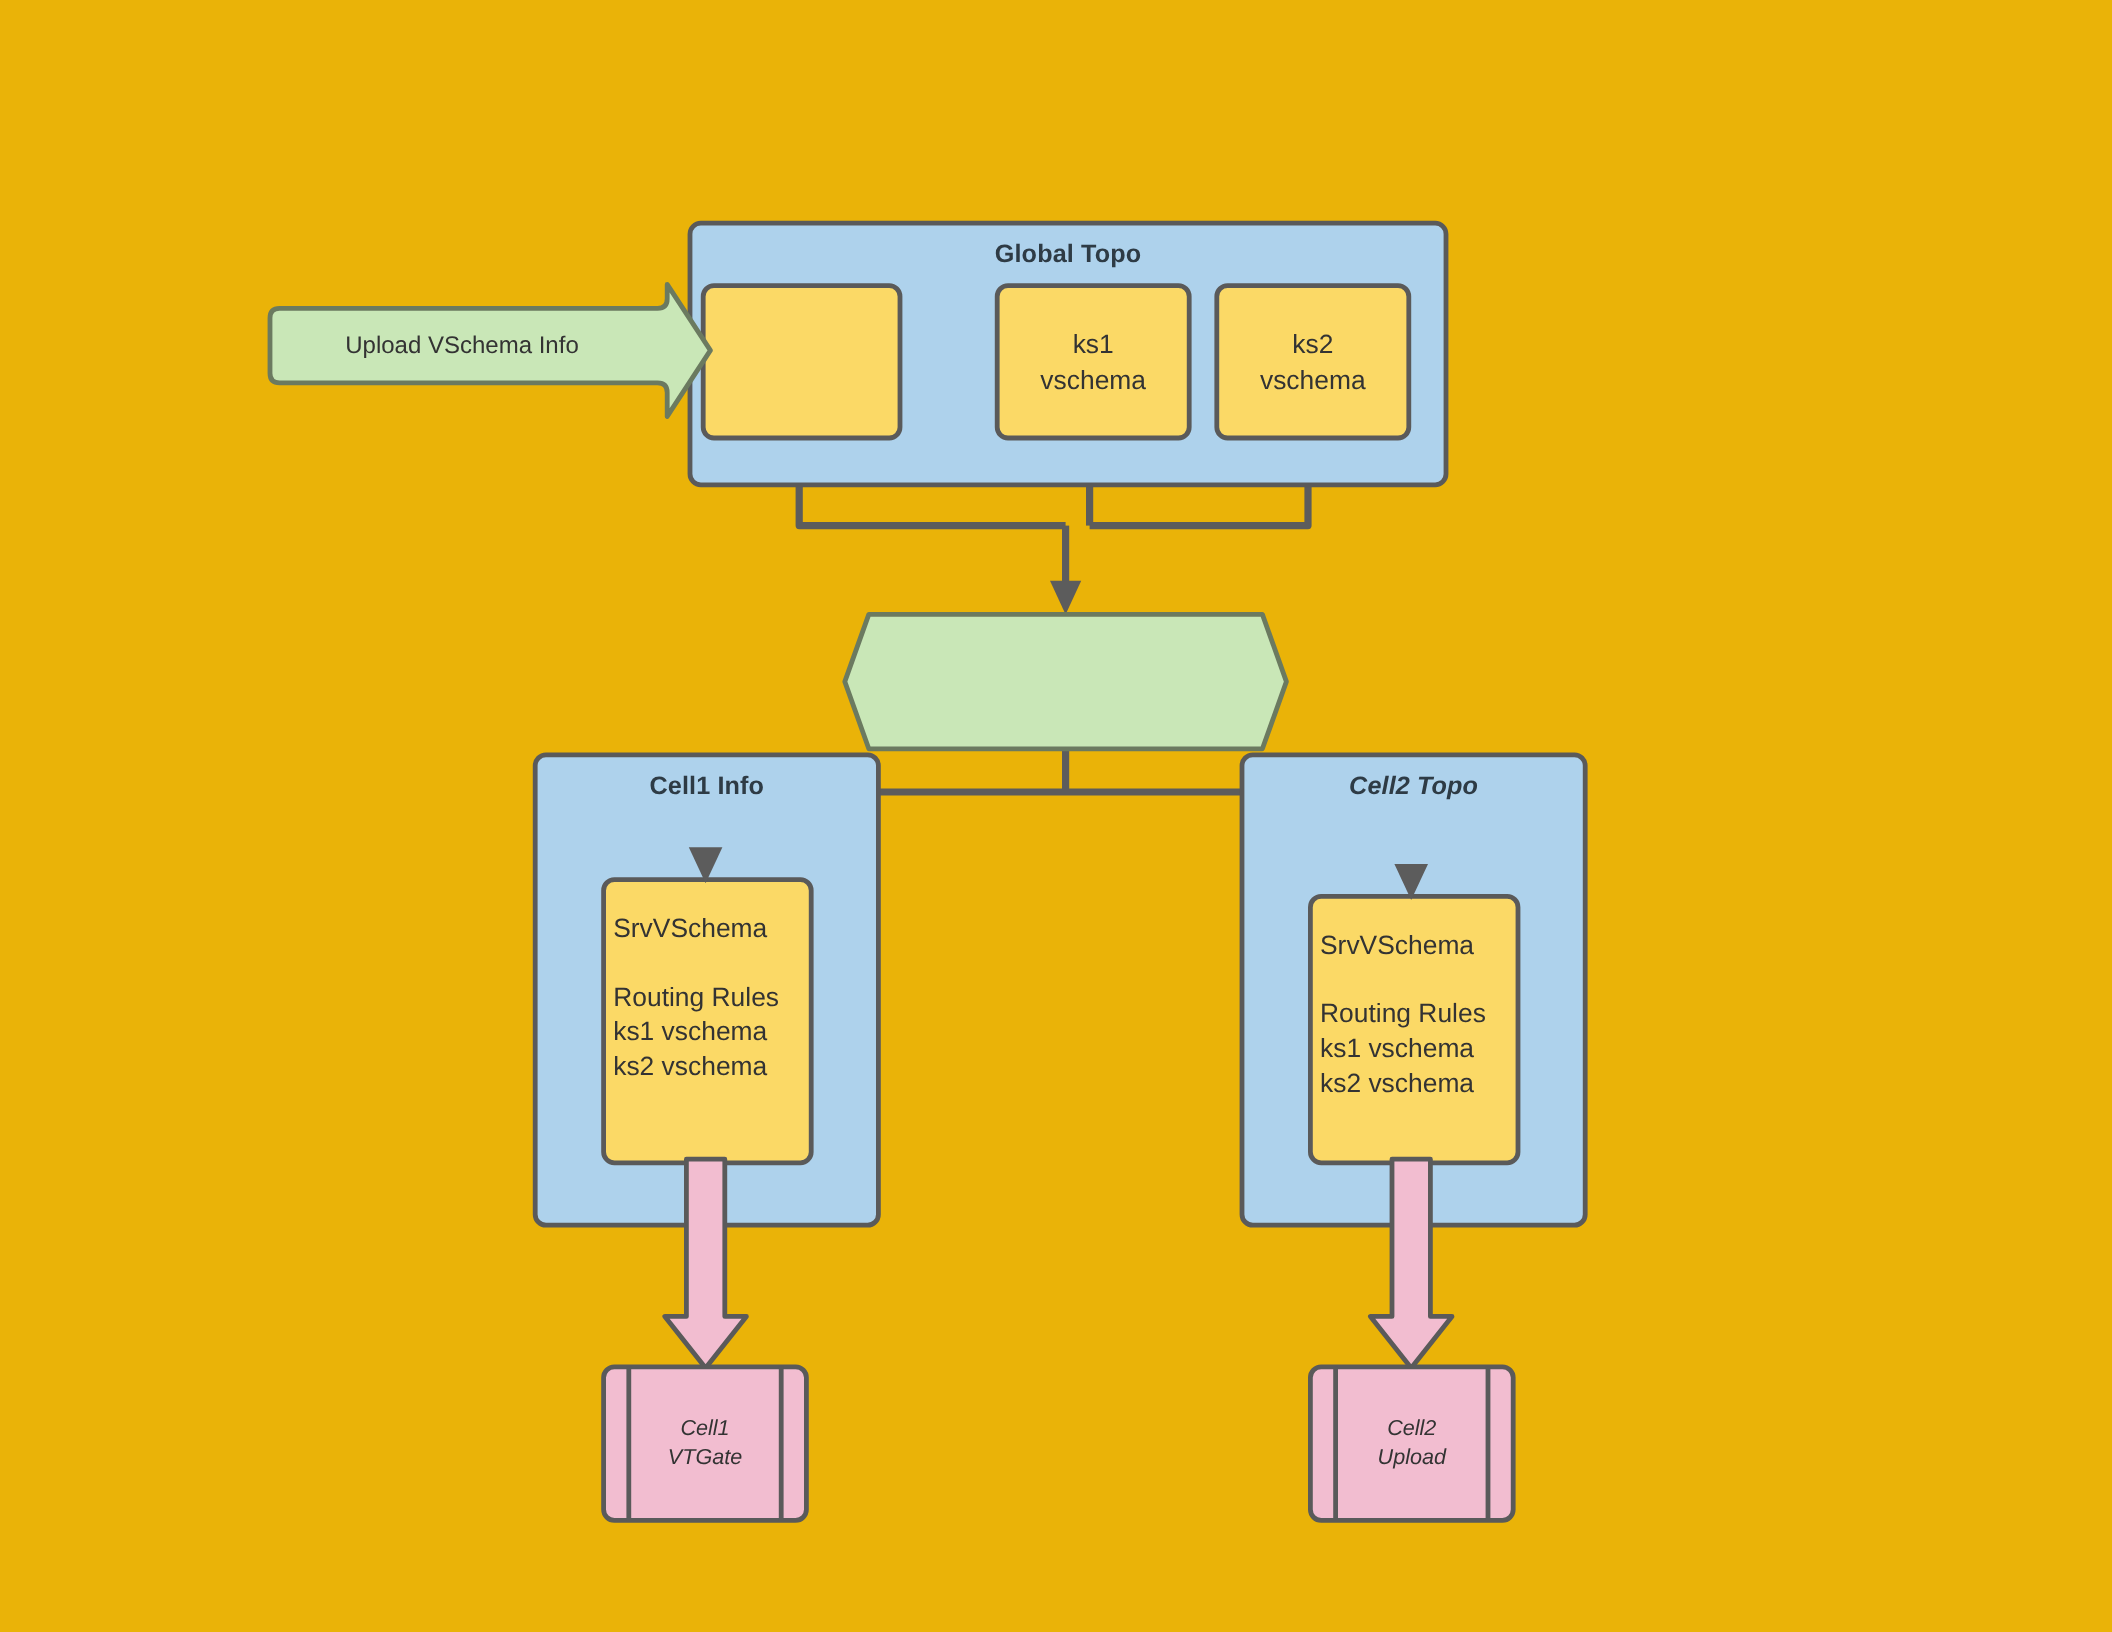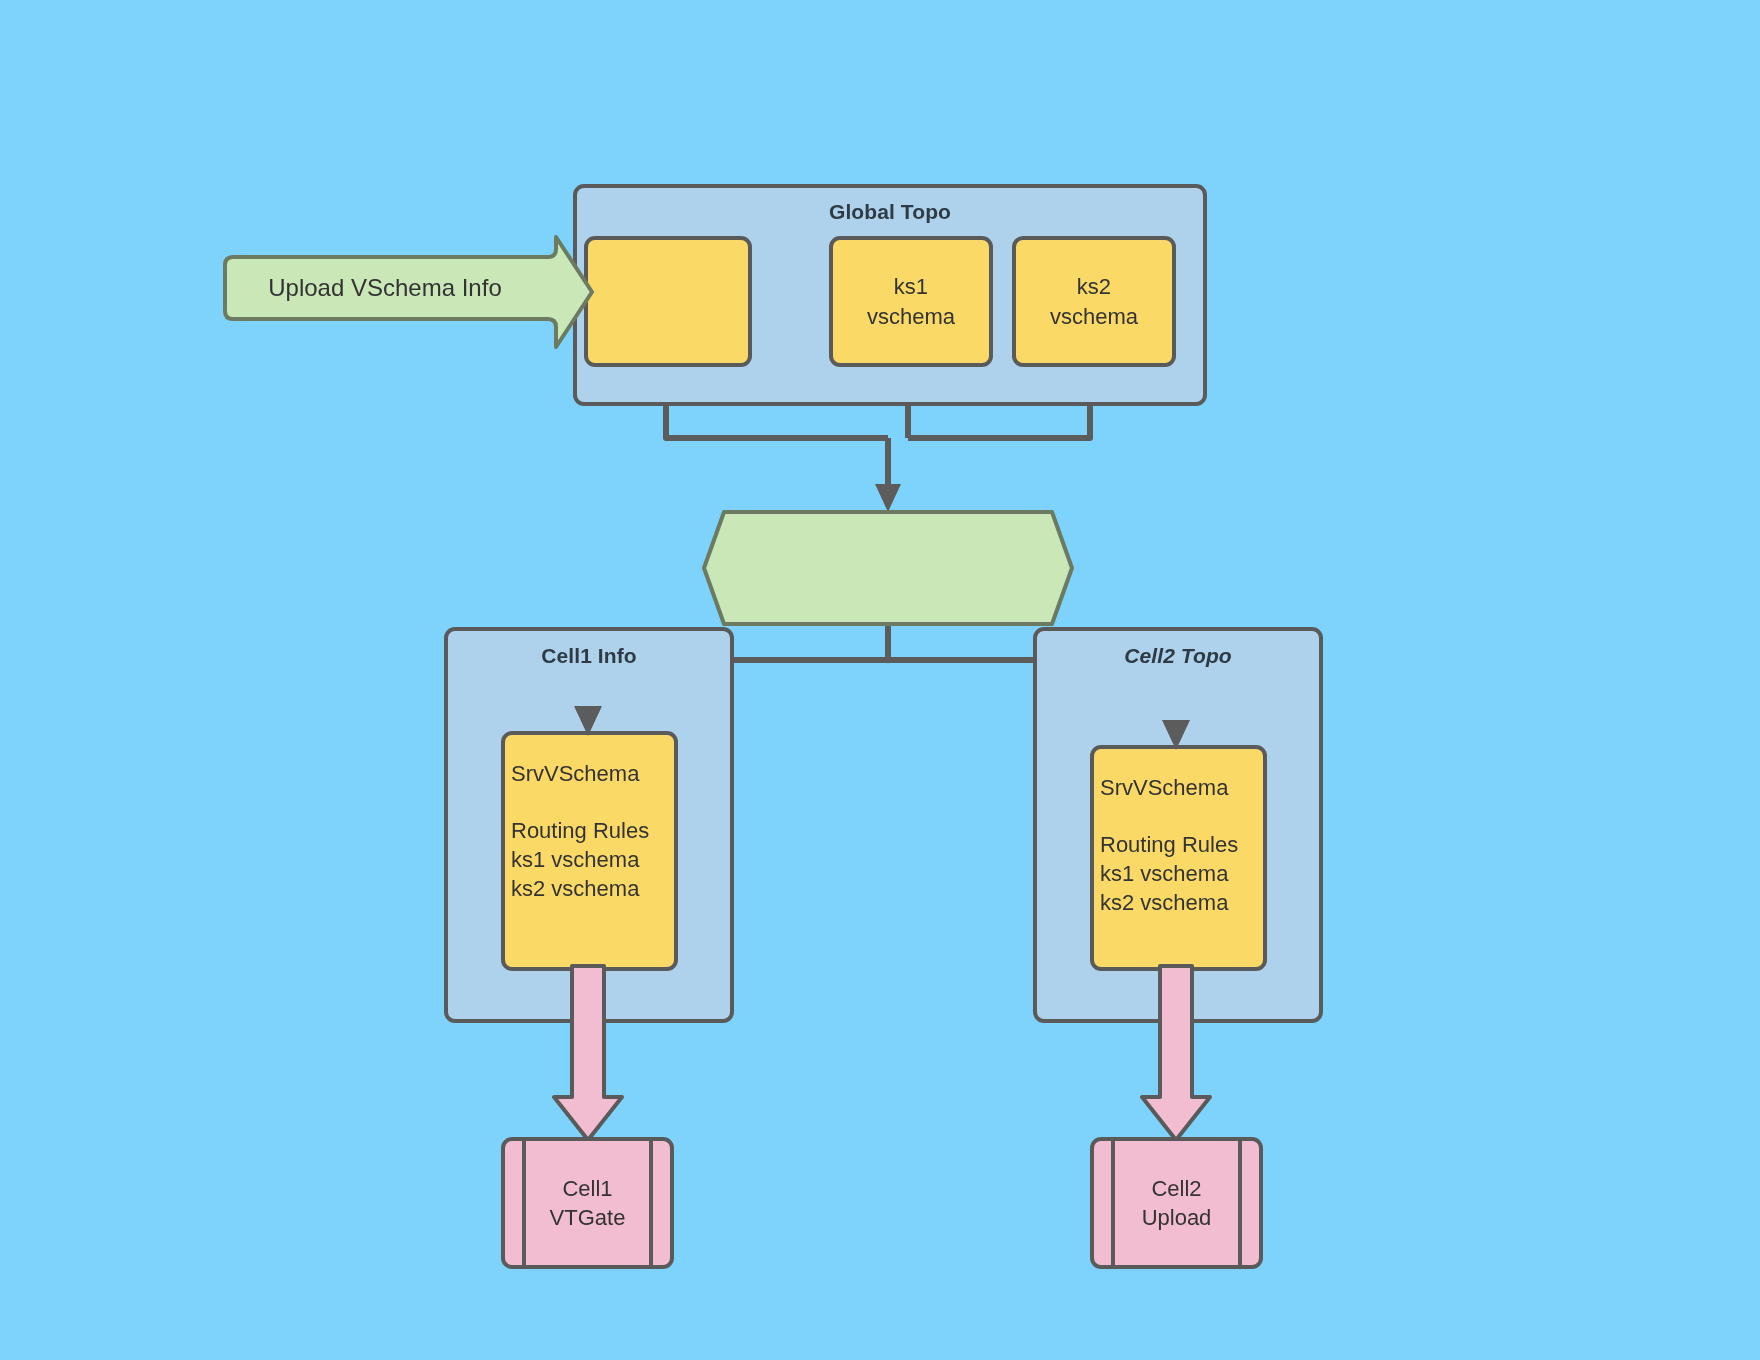--- a/index.html
+++ b/index.html
@@ -8,21 +8,21 @@
     background: #ffffff;
   }
   body {
     font-family: "Liberation Sans", sans-serif;
     color: #333333;
   }
   #canvas {
     position: relative;
     width: 1760px;
     height: 1360px;
-    background: #7dd3fc;
+    background: #eab308;
     overflow: hidden;
   }
   .svg-layer {
     position: absolute;
     left: 0;
     top: 0;
     width: 1760px;
     height: 1360px;
   }
   .lbl {
@@ -43,26 +43,27 @@
   }
   .box-text {
     font-size: 22px;
     color: #333333;
   }
   .box-text-left {
     justify-content: flex-start;
     text-align: left;
   }
   .green-text {
-    font-size: 24px;
+    font-size: 20px;
     color: #333333;
   }
   .pink-text {
-    font-size: 22px;
+    font-size: 18px;
     color: #333333;
+    font-style: italic;
   }
 </style>
 </head>
 <body>
 
 <div id="canvas">
 
   <svg class="svg-layer" viewBox="0 0 1760 1360" xmlns="http://www.w3.org/2000/svg">
 
     <g fill="none" stroke="#5c5c5c" stroke-width="6" stroke-linecap="butt" stroke-linejoin="round">

